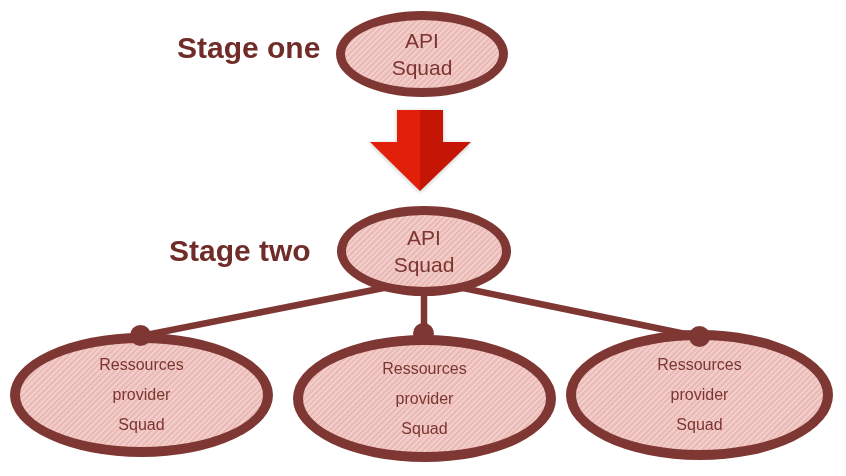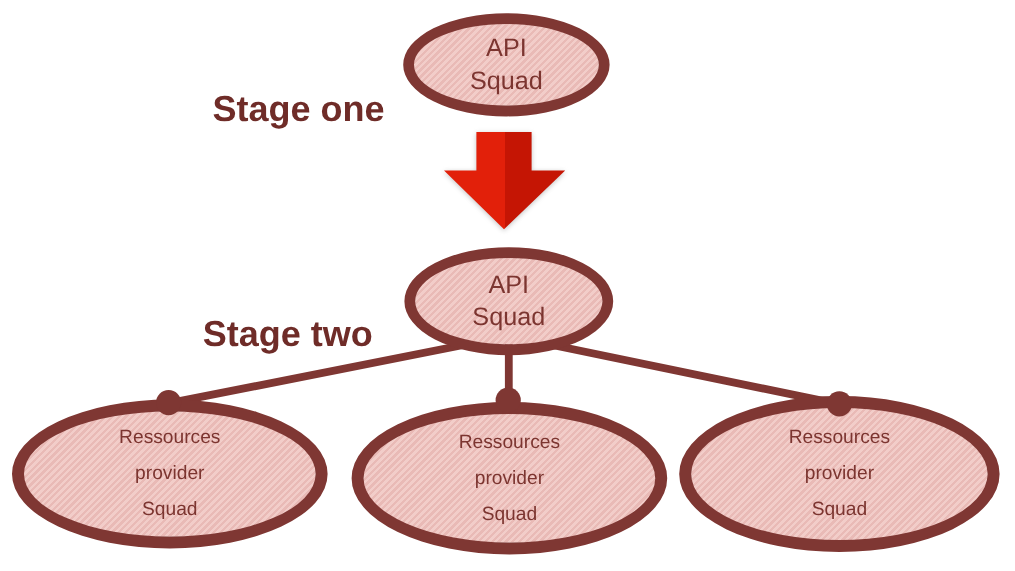--- a/index.html
+++ b/index.html
@@ -24,22 +24,22 @@
   }
   .stage-label {
     position: absolute;
     z-index: 2;
     font-size: 30px;
     font-weight: bold;
     color: #6f2c28;
     white-space: nowrap;
     letter-spacing: 0px;
   }
-  .stage-label.one { left: 177px; top: 31px; margin-top: 44px; }
-  .stage-label.two { left: 169px; top: 234px; margin-top: 28px; }
+  .stage-label.one { left: 177px; top: 31px; }
+  .stage-label.two { left: 169px; top: 234px; }
   .node {
     position: absolute;
     z-index: 2;
     box-sizing: border-box;
     border: 9px solid #7f3733;
     border-radius: 50%;
     background: repeating-linear-gradient(
       135deg,
       #f2cdc9 0px, #f2cdc9 2px,
       #e9bab6 2px, #e9bab6 4px

